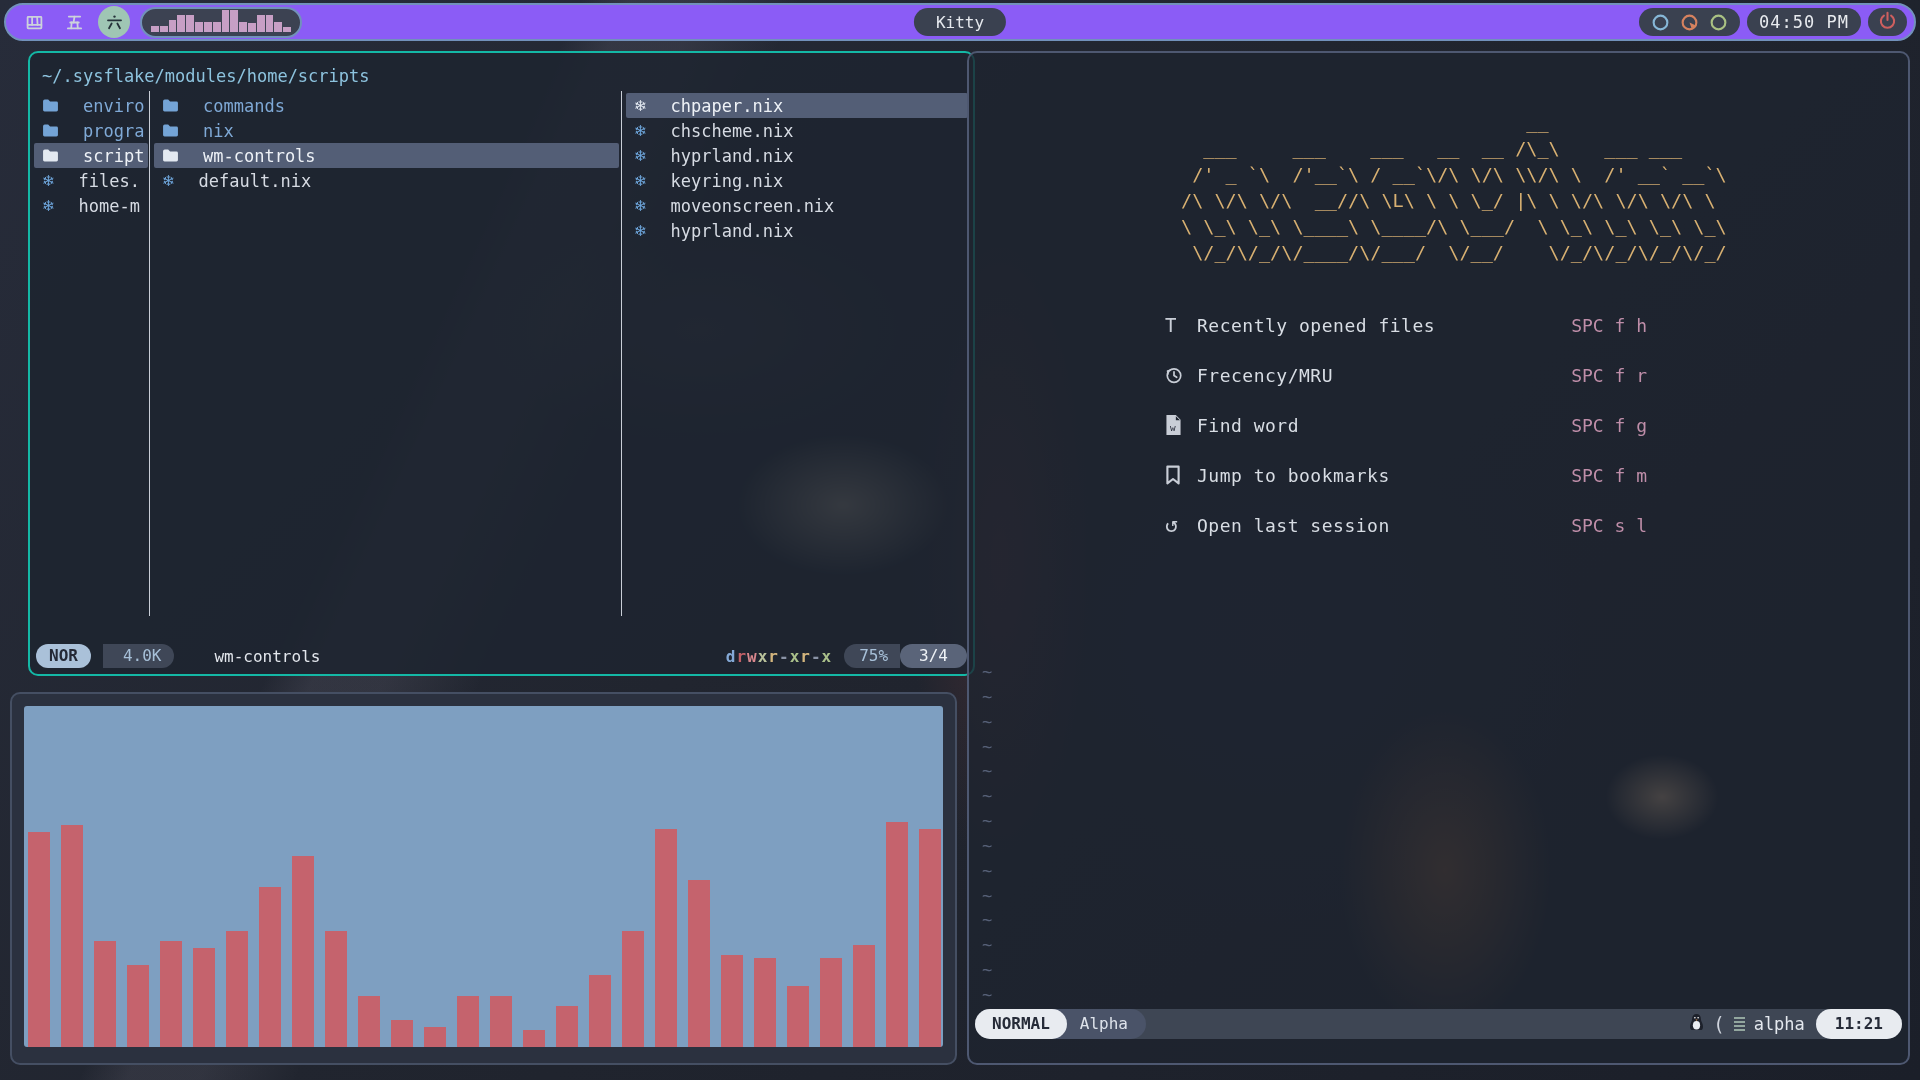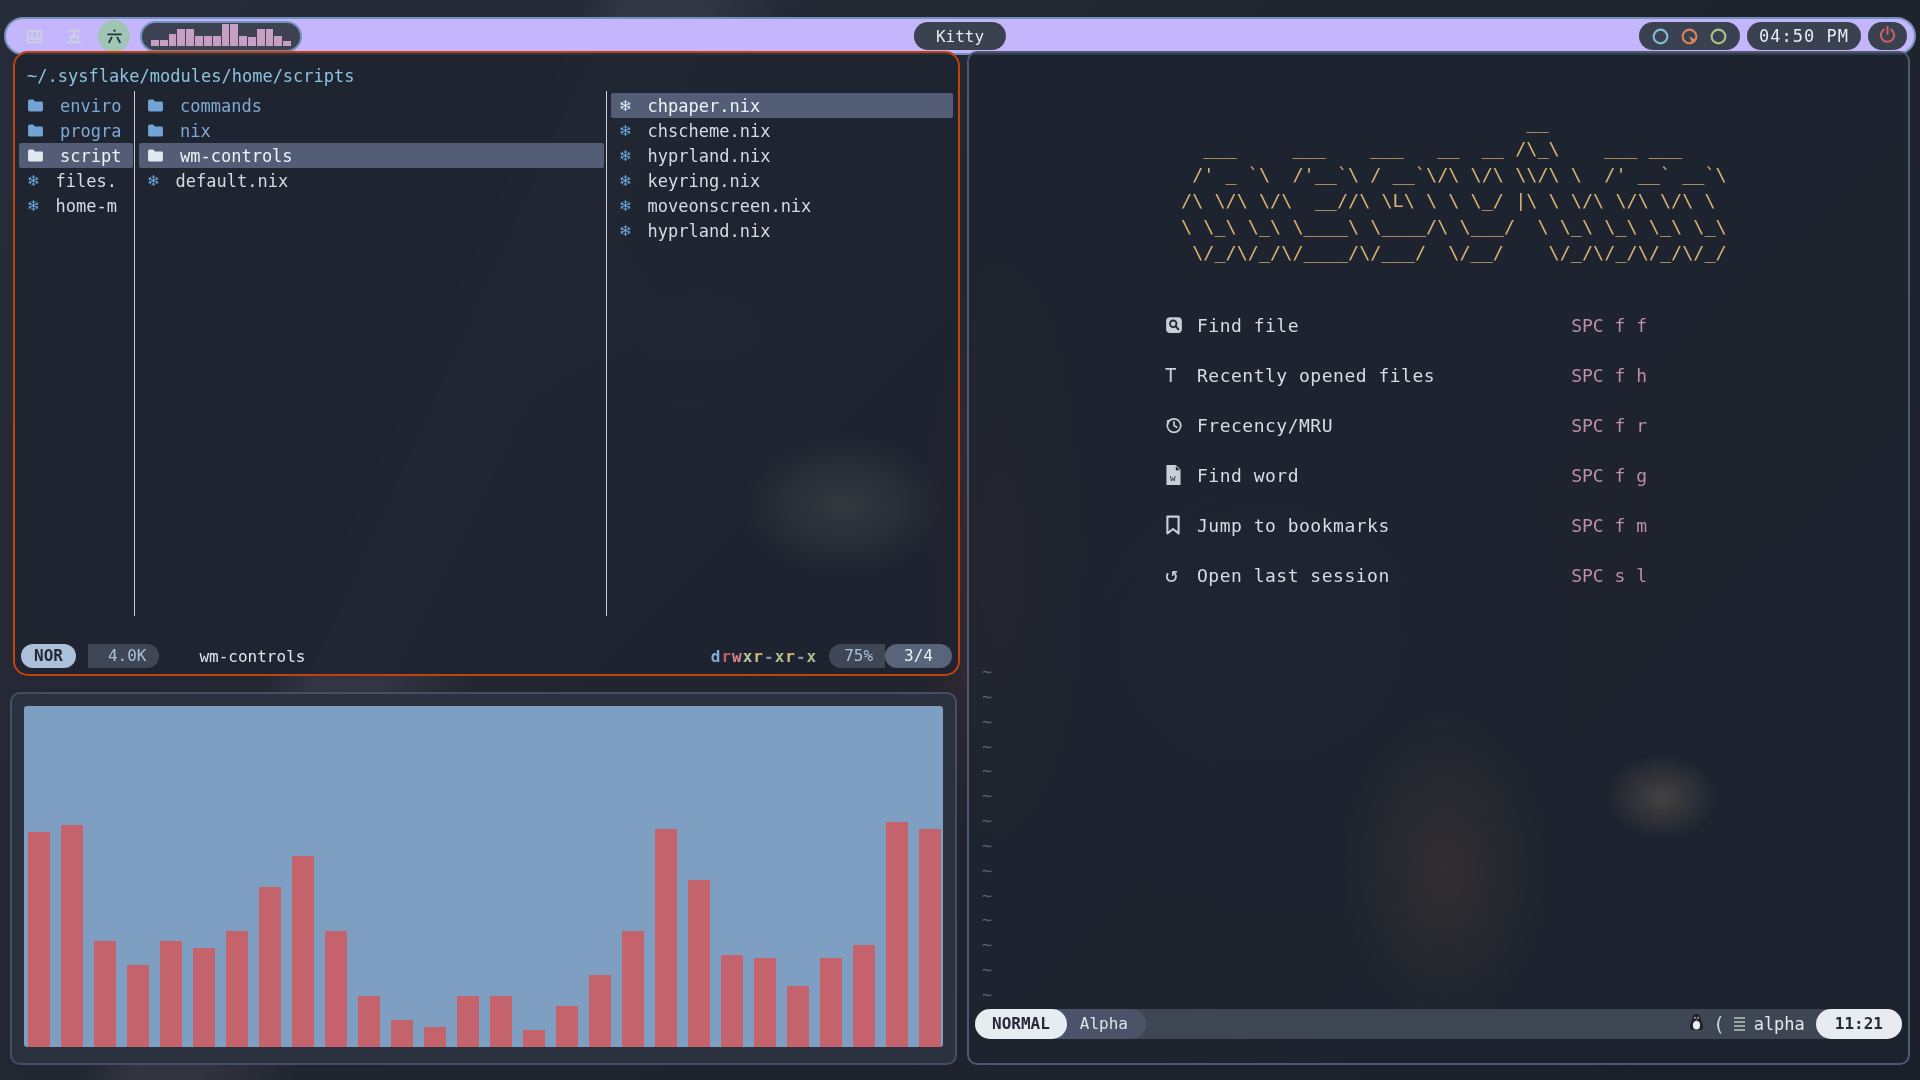--- a/index.html
+++ b/index.html
@@ -13,22 +13,22 @@
       radial-gradient(120px 420px at 1000px 560px, rgba(120,60,60,0.35), transparent 75%),
       radial-gradient(80px 60px at 1662px 797px, rgba(255,210,160,0.85), transparent 70%),
       radial-gradient(150px 230px at 1445px 870px, rgba(205,125,60,0.55), transparent 70%),
       radial-gradient(420px 380px at 1270px 640px, rgba(35,38,55,0.9), transparent 75%),
       linear-gradient(115deg, transparent 24%, rgba(190,180,200,0.10) 26%, rgba(190,180,200,0.10) 29%, transparent 33%),
       linear-gradient(135deg, #272c3a 0%, #21252f 45%, #1b1f29 100%);
   }
 
   
   #topbar {
-    position:absolute; left:4px; top:17px; width:1912px; height:38px;
-    border:2px solid #7291bb; border-radius:20px; background:#c4b5fd;
+    position:absolute; left:4px; top:3px; width:1912px; height:38px;
+    border:2px solid #7291bb; border-radius:20px; background:#8b5cf6;
     display:flex; align-items:center;
   }
   #ws-group { display:flex; align-items:center; margin-left:12px; gap:8px; }
   .ws-item { width:32px; height:32px; display:flex; align-items:center; justify-content:center; color:#ccd2db; }
   .ws-item.active { background:#9fc6b4; border-radius:50%; color:#26333a; }
   #histo-pill {
     margin-left:10px; width:162px; height:31px; border:2px solid #7291bb; border-radius:16px;
     background:#3c4252; display:flex; align-items:flex-end; padding:4px 9px; gap:1px; overflow:hidden;
   }
   .histo-bar { width:8px; background:#c79fc5; }
@@ -38,27 +38,27 @@
     color:#e6e9ee; font-size:16px; display:flex; align-items:center;
   }
   #tb-right { margin-left:auto; display:flex; align-items:center; gap:7px; margin-right:7px; }
   .tb-pill { background:#3a4150; border-radius:14px; height:28px; display:flex; align-items:center; padding:0 12px; color:#e8ebef; font-size:16px; }
   #tray-pill { gap:10px; }
   #clock-pill { font-size:17px; letter-spacing:1px; }
   #power-pill { color:#cd5f5f; padding:0 10px; }
 
   
   #fm {
-    position:absolute; left:13px; top:51px; width:947px; height:625px;
-    border:2px solid #c2410c; border-radius:15px; background:rgba(30,36,48,0.88);
+    position:absolute; left:28px; top:51px; width:947px; height:625px;
+    border:2px solid #14b8a6; border-radius:10px; background:rgba(30,36,48,0.88);
     font-size:17px; overflow:hidden;
   }
   #fm-path { position:absolute; left:12px; top:13px; color:#8dc3de; white-space:nowrap; }
   .fm-sep { position:absolute; top:38px; bottom:58px; width:1px; background:#c9ced7; }
-  .fm-row { position:absolute; height:25px; display:flex; align-items:center; gap:16px; padding-left:8px; white-space:nowrap; overflow:hidden; border-radius:2px; }
+  .fm-row { position:absolute; height:25px; display:flex; align-items:center; gap:24px; padding-left:8px; white-space:nowrap; overflow:hidden; border-radius:2px; }
   .fm-row .glyph { font-family:"DejaVu Sans", sans-serif; font-size:15px; }
   .fm-row.selected { background:#535e76; }
   .fm-icon { display:flex; align-items:center; flex:0 0 auto; }
   .fm-label.dir { color:#7fa9d6; }
   .fm-label.file { color:#d6dbe3; }
   .fm-row.selected .fm-label { color:#eef2f7; }
   .fm-row.selected .fm-icon { color:#e3e9f1 !important; }
 
   #fm-status { position:absolute; left:6px; right:6px; bottom:6px; height:24px; display:flex; align-items:center; font-size:16px;gap:23px; }
   .badge { height:24px; line-height:24px; }
@@ -347,31 +347,20 @@
 <div id="nvim">
   <pre id="ascii" style="color: rgb(217, 177, 114);">                               __
   ___     ___    ___   __  __ /\_\    ___ ___
  /' _ `\  /'__`\ / __`\/\ \/\ \\/\ \  /' __` __`\
 /\ \/\ \/\  __//\ \L\ \ \ \_/ |\ \ \/\ \/\ \/\ \
 \ \_\ \_\ \____\ \____/\ \___/  \ \_\ \_\ \_\ \_\
  \/_/\/_/\/____/\/___/  \/__/    \/_/\/_/\/_/\/_/</pre>
   <div id="menu">
       <div class="menu-row">
         <span class="menu-icon">
-          <svg width="18" height="18" viewBox="0 0 16 16">
-            <rect x="1" y="1" width="14" height="14" rx="3.5" fill="currentColor"></rect>
-            <circle cx="7.3" cy="6.9" r="2.9" fill="none" stroke="#232836" stroke-width="1.6"></circle>
-            <line x1="9.5" y1="9.3" x2="11.9" y2="11.8" stroke="#232836" stroke-width="1.7" stroke-linecap="round"></line>
-          </svg>
-        </span>
-        <span class="menu-label">Find file</span>
-        <span class="menu-sc">SPC f f</span>
-      </div>
-      <div class="menu-row">
-        <span class="menu-icon">
           <span style="font-size:19px;line-height:1;">T</span>
         </span>
         <span class="menu-label">Recently opened files</span>
         <span class="menu-sc">SPC f h</span>
       </div>
       <div class="menu-row">
         <span class="menu-icon">
           <svg width="18" height="18" viewBox="0 0 16 16" fill="none" stroke="currentColor" stroke-width="1.5" stroke-linecap="round">
             <circle cx="8" cy="8.5" r="6"></circle>
             <path d="M8 5.2 v3.3 l2.4 1.5"></path>

